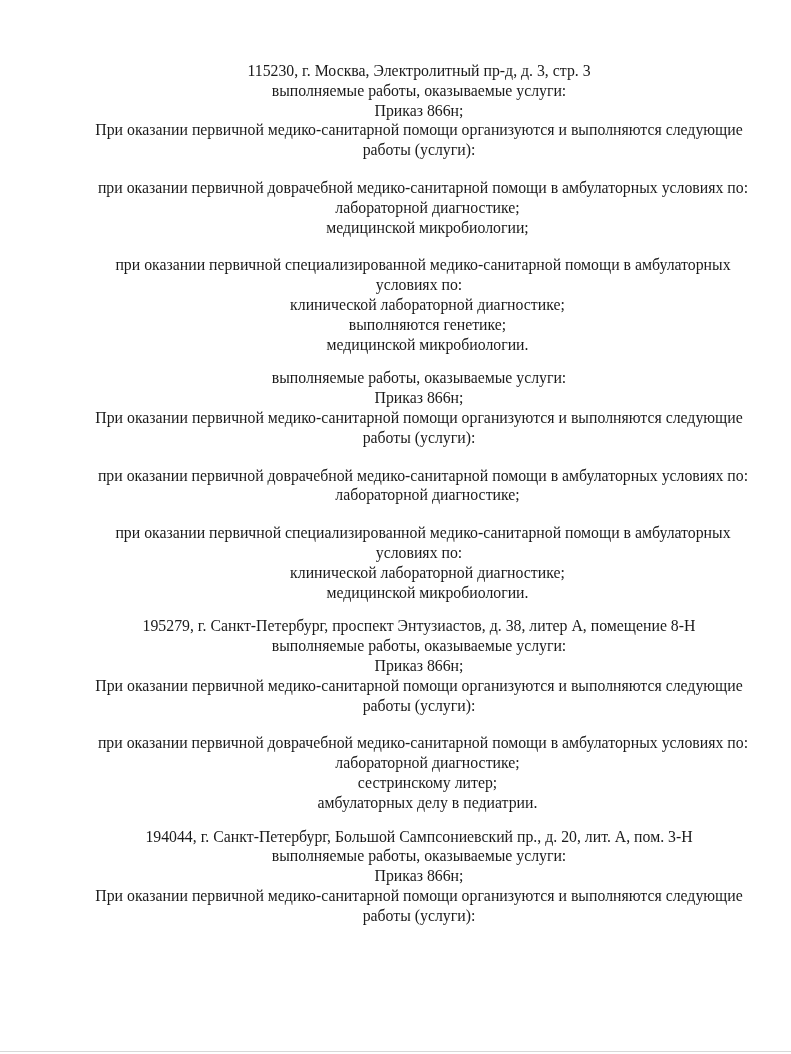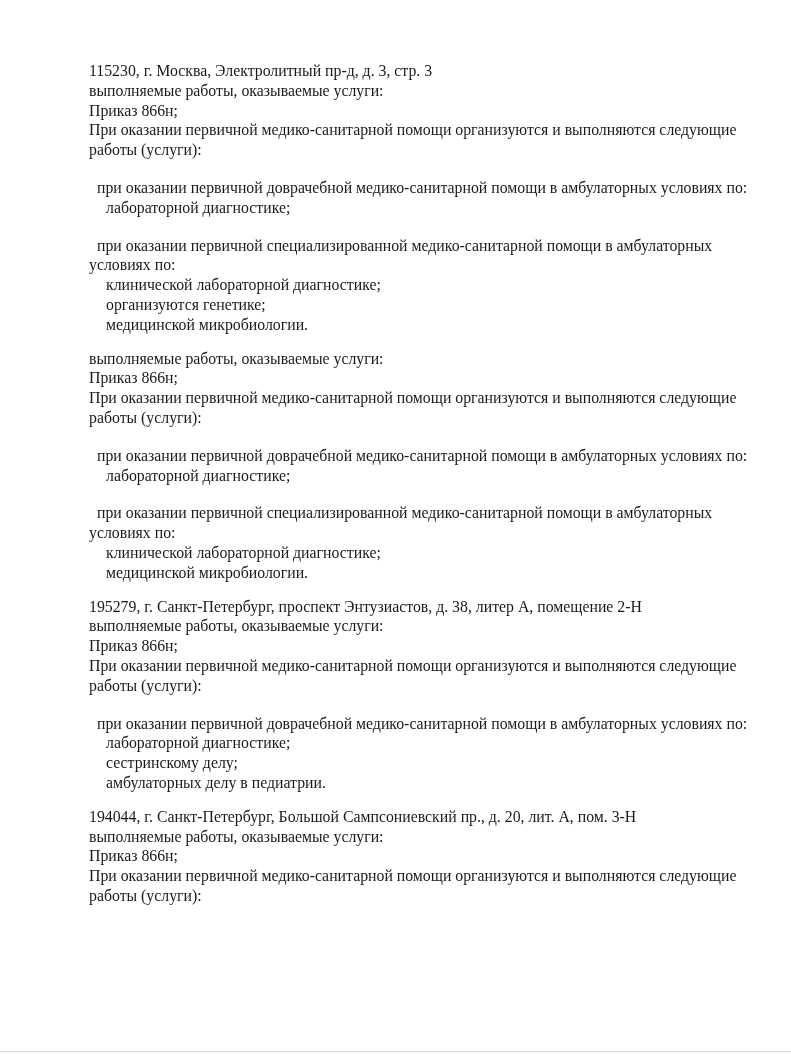--- a/index.html
+++ b/index.html
@@ -27,20 +27,21 @@
     top: 61px;
     left: 89px;
     width: 660px;
     font-size: 15.8px;
     line-height: 19.8px;
     color: #1a1a1a;
     letter-spacing: 0;
   }
   .location-block {
     margin: 0 0 14px 0;
+    text-align: center;
   }
   .location-block:last-child {
     margin-bottom: 0;
   }
   .doc-line {
     margin: 0;
     padding: 0;
     text-indent: 0;
   }
   .indent-1 { text-indent: 8px; margin-top: 18px; }
@@ -59,43 +60,44 @@
 
 <div class="doc-page">
   <main class="doc-body" id="doc-body">
       <section class="location-block">
         <div class="doc-line">115230, г. Москва, Электролитный пр-д, д. 3, стр. 3</div>
         <div class="doc-line">выполняемые работы, оказываемые услуги:</div>
         <div class="doc-line">Приказ 866н;</div>
         <div class="doc-line">При оказании первичной медико-санитарной помощи организуются и выполняются следующие работы (услуги):</div>
         <div class="doc-line indent-1">при оказании первичной доврачебной медико-санитарной помощи в амбулаторных условиях по:</div>
         <div class="doc-line indent-2">лабораторной диагностике;</div>
+        <div class="doc-line indent-2">медицинской микробиологии;</div>
         <div class="doc-line indent-1">при оказании первичной специализированной медико-санитарной помощи в амбулаторных условиях по:</div>
         <div class="doc-line indent-2">клинической лабораторной диагностике;</div>
-        <div class="doc-line indent-2">организуются генетике;</div>
+        <div class="doc-line indent-2">выполняются генетике;</div>
         <div class="doc-line indent-2">медицинской микробиологии.</div>
       </section>
       <section class="location-block">
         <div class="doc-line">выполняемые работы, оказываемые услуги:</div>
         <div class="doc-line">Приказ 866н;</div>
         <div class="doc-line">При оказании первичной медико-санитарной помощи организуются и выполняются следующие работы (услуги):</div>
         <div class="doc-line indent-1">при оказании первичной доврачебной медико-санитарной помощи в амбулаторных условиях по:</div>
         <div class="doc-line indent-2">лабораторной диагностике;</div>
         <div class="doc-line indent-1">при оказании первичной специализированной медико-санитарной помощи в амбулаторных условиях по:</div>
         <div class="doc-line indent-2">клинической лабораторной диагностике;</div>
         <div class="doc-line indent-2">медицинской микробиологии.</div>
       </section>
       <section class="location-block">
-        <div class="doc-line">195279, г. Санкт-Петербург, проспект Энтузиастов, д. 38, литер А, помещение 2-Н</div>
+        <div class="doc-line">195279, г. Санкт-Петербург, проспект Энтузиастов, д. 38, литер А, помещение 8-Н</div>
         <div class="doc-line">выполняемые работы, оказываемые услуги:</div>
         <div class="doc-line">Приказ 866н;</div>
         <div class="doc-line">При оказании первичной медико-санитарной помощи организуются и выполняются следующие работы (услуги):</div>
         <div class="doc-line indent-1">при оказании первичной доврачебной медико-санитарной помощи в амбулаторных условиях по:</div>
         <div class="doc-line indent-2">лабораторной диагностике;</div>
-        <div class="doc-line indent-2">сестринскому делу;</div>
+        <div class="doc-line indent-2">сестринскому литер;</div>
         <div class="doc-line indent-2">амбулаторных делу в педиатрии.</div>
       </section>
       <section class="location-block">
         <div class="doc-line">194044, г. Санкт-Петербург, Большой Сампсониевский пр., д. 20, лит. А, пом. 3-Н</div>
         <div class="doc-line">выполняемые работы, оказываемые услуги:</div>
         <div class="doc-line">Приказ 866н;</div>
         <div class="doc-line">При оказании первичной медико-санитарной помощи организуются и выполняются следующие работы (услуги):</div>
       </section>
     </main>
   <div class="page-bottom-divider"></div>

